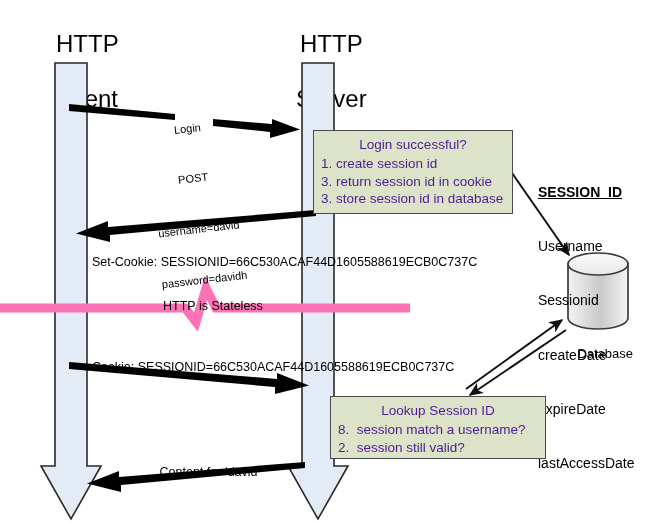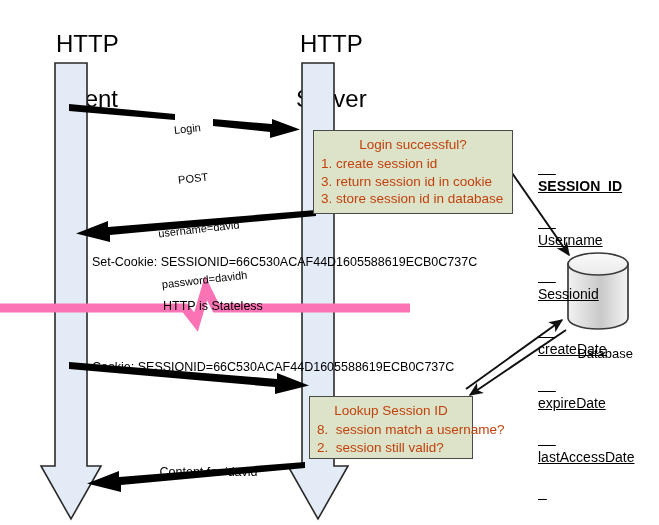--- a/index.html
+++ b/index.html
@@ -35,21 +35,21 @@
     font-size: 24px;
     text-align: center;
     line-height: 1.15;
   }
   .note-box {
     position: absolute;
     background: #dde3c8;
     border: 1px solid #4a4a4a;
     box-sizing: border-box;
     font-size: 13.5px;
-    color: #c2410c;
+    color: #4c1d95;
     line-height: 1.32;
   }
   .note-title {
     text-align: center;
     display: block;
     margin-bottom: 1px;
   }
   .note-item {
     display: block;
     white-space: pre;
@@ -172,21 +172,21 @@
     <div class="msg-label-sm">password=davidh</div>
   </div>
 
   <div class="note-box" style="left:313px; top:130px; width:200px; height:84px; padding:5px 7px 0 7px;">
     <span class="note-title">Login successful?</span>
     <span class="note-item">1. create session id</span>
     <span class="note-item">3. return session id in cookie</span>
     <span class="note-item">3. store session id in database</span>
   </div>
 
-  <div class="lbl" style="left:538px; top:140px; width:121px;text-decoration:underline;">
+  <div class="lbl" style="left:538px; top:146px; width:121px;">
     <span class="sess-title">SESSION_ID</span>
     <span class="sess-item">Username</span>
     <span class="sess-item">Sessionid</span>
     <span class="sess-item">createDate</span>
     <span class="sess-item">expireDate</span>
     <span class="sess-item">lastAccessDate</span>
   </div>
 
   <div class="lbl cookie-line" style="left:78px; top:240px;">
     <span>Set-Cookie: SESSIONID=66C530ACAF44D1605588619ECB0C737C</span>
@@ -197,21 +197,21 @@
   </div>
 
   <div class="lbl cookie-line" style="left:78px; top:345px;">
     <span>Cookie: SESSIONID=66C530ACAF44D1605588619ECB0C737C</span>
   </div>
 
   <div class="lbl db-label" style="left:558px; top:331px; width:80px;">
     <span>Database</span>
   </div>
 
-  <div class="note-box" style="left:309px; top:396px; width:164px; height:63px; padding:5px 7px 0 7px;">
+  <div class="note-box" style="left:330px; top:396px; width:216px; height:63px; padding:5px 7px 0 7px;">
     <span class="note-title">Lookup Session ID</span>
     <span class="note-item">8.  session match a username?</span>
     <span class="note-item">2.  session still valid?</span>
   </div>
 
   <div class="lbl msg-label" style="left:128px; top:450px; width:150px;">
     <span>Content for ‘david’</span>
   </div>
 
 </div>

